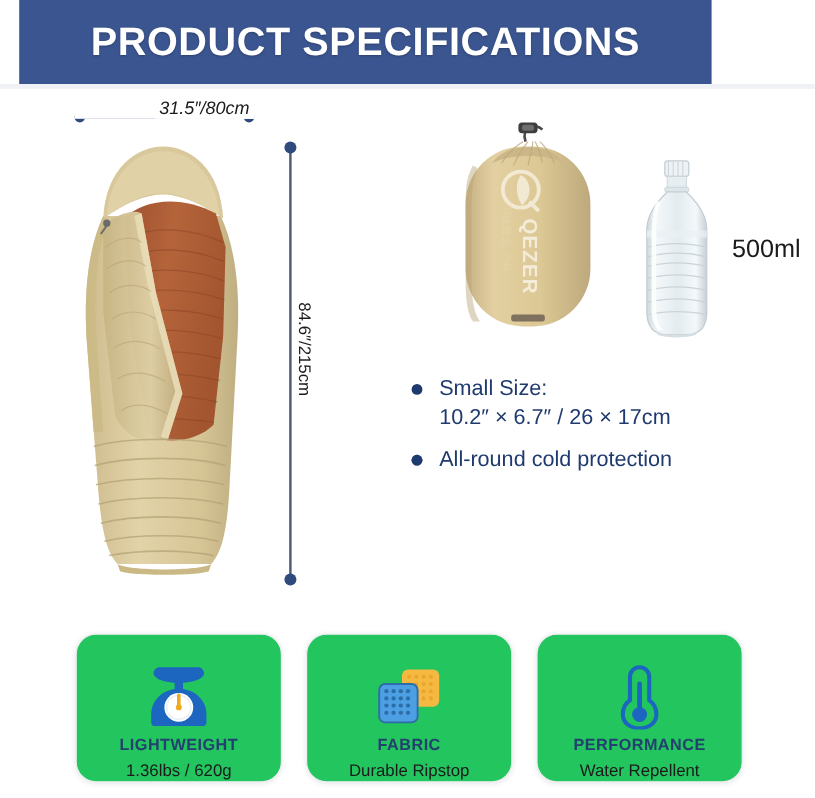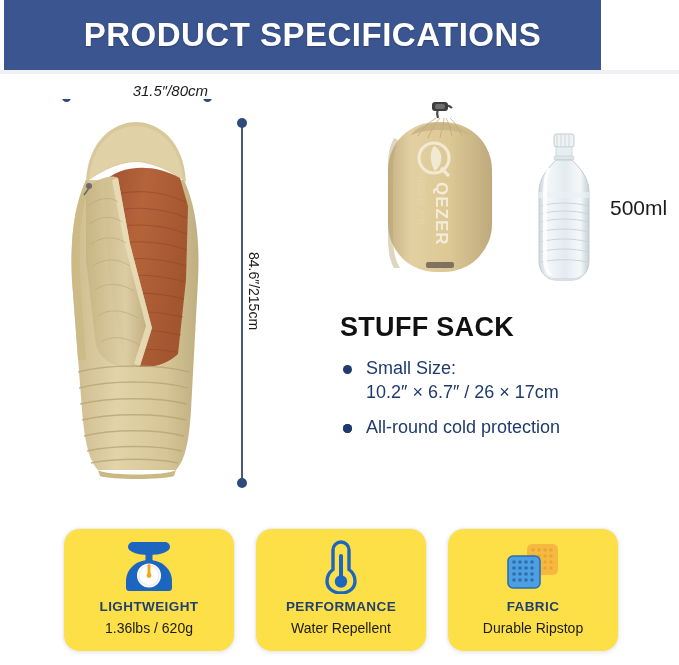--- a/index.html
+++ b/index.html
@@ -6,22 +6,22 @@
   html,body{margin:0;padding:0;}
   body{
     width:679px;height:665px;background:#ffffff;
     font-family:"Liberation Sans","DejaVu Sans",sans-serif;
     overflow:hidden;position:relative;
   }
   .page{position:relative;width:679px;height:665px;}
 
   
   .banner{
-    position:absolute;left:4px;top:0;width:577px;height:70px;
-    background:#3b5590;display:flex;align-items:center;justify-content:center;padding-left:20px;
+    position:absolute;left:16px;top:0;width:577px;height:70px;
+    background:#3b5590;display:flex;align-items:center;justify-content:center;
   }
   .banner-title{
     color:#ffffff;font-size:33px;font-weight:bold;letter-spacing:.5px;
     text-shadow:0 1px 2px rgba(0,0,0,.25);white-space:nowrap;
   }
   .banner-rule{
     position:absolute;left:0;top:70px;width:679px;height:4px;
     background:#f0f1f4;
   }
 
@@ -105,24 +105,24 @@
     background:#1f3a6e;
   }
   .blist li .l2{display:block;}
 
   
   .cards{
     position:absolute;left:63px;top:528px;width:556px;height:124px;
     display:flex;justify-content:space-between;
   }
   .card{
-    width:172px;height:124px;background:#fde047;border:1px solid #eceef1;
+    width:172px;height:124px;background:#22c55e;border:1px solid #eceef1;
     border-radius:17px;box-shadow:0 1px 4px rgba(25,40,70,.10);
     display:flex;flex-direction:column;align-items:center;
-    padding-top:10px;box-sizing:border-box;
+    padding-top:24px;box-sizing:border-box;
   }
   .card-icon{height:56px;display:flex;align-items:center;justify-content:center;}
   .card-title{
     font-size:13.5px;font-weight:bold;color:#24406e;letter-spacing:.4px;
     margin-top:4px;
   }
   .card-sub{font-size:14px;color:#1b1b1b;margin-top:6px;}
 </style>
 </head>
 <body>
@@ -321,21 +321,20 @@
       <path d="M19 36 C16 44 15 52 15 64 L15 126 C15 134 17 140 21 143
                L25 143 C20 139 19 133 19 125 L19 62 C19 50 20 42 23 36 Z" fill="#ffffff" opacity=".85"></path>
 
       <path d="M18 143 C24 149 48 149 54 143 L52 147 C44 150 28 150 20 147 Z" fill="#d5dee3"></path>
     </svg>
 
     <div class="bottle-label">500ml</div>
   </div>
 
   <div class="sack-info">
-    <div class="sack-heading">STUFF SACK</div>
     <ul class="blist">
       <li>
         <span class="dot"></span>
         <span>Small Size:</span>
         <span class="l2">10.2″ × 6.7″ / 26 × 17cm</span>
       </li>
       <li>
         <span class="dot"></span>
       </li>
       <li>
@@ -356,35 +355,20 @@
           <path d="M27 19 C40 19 50 28.5 50 40 L50 47 C50 49 48.6 50 47 50
                    L7 50 C5.4 50 4 49 4 47 L4 40 C4 28.5 14 19 27 19 Z" fill="#1d66c0"></path>
           <circle cx="27" cy="34.5" r="12" fill="#ffffff"></circle>
           <circle cx="27" cy="34.5" r="10" fill="none" stroke="#eceff3" stroke-width="1.4"></circle>
           <path d="M27 34.5 L27 24.5" stroke="#f0a81e" stroke-width="3" stroke-linecap="round"></path>
           <circle cx="27" cy="34.5" r="2.4" fill="#f0a81e"></circle>
         </svg>
       </div>
       <div class="card-title">LIGHTWEIGHT</div>
       <div class="card-sub">1.36lbs / 620g</div>
-    </div>
-
-    <div class="card">
-      <div class="card-icon">
-        <svg width="40" height="54" viewBox="0 0 40 54">
-          <path d="M20 2 C15.6 2 12 5.6 12 10 L12 29.5
-                   C8.3 32.2 6 36.4 6 41.2 C6 48.3 12.2 53 20 53
-                   C27.8 53 34 48.3 34 41.2 C34 36.4 31.7 32.2 28 29.5
-                   L28 10 C28 5.6 24.4 2 20 2 Z" fill="none" stroke="#1d66c0" stroke-width="3.4"></path>
-          <circle cx="20" cy="41.5" r="6.2" fill="#1d66c0"></circle>
-          <rect x="18" y="14" width="4" height="24" rx="2" fill="#1d66c0"></rect>
-        </svg>
-      </div>
-      <div class="card-title">PERFORMANCE</div>
-      <div class="card-sub">Water Repellent</div>
     </div>
 
     <div class="card">
       <div class="card-icon">
         <svg width="56" height="52" viewBox="0 0 56 52">
           <rect x="22" y="3" width="31" height="31" rx="5" fill="#f5b942"></rect>
           <g fill="#e9a62b">
             <circle cx="28" cy="9" r="1.7"></circle>
               <circle cx="34" cy="9" r="1.7"></circle>
             <circle cx="40" cy="9" r="1.7"></circle>
@@ -420,15 +404,30 @@
               <circle cx="15" cy="39" r="1.8"></circle>
             <circle cx="21" cy="39" r="1.8"></circle>
               <circle cx="27" cy="39" r="1.8"></circle>
           </g>
         </svg>
       </div>
       <div class="card-title">FABRIC</div>
       <div class="card-sub">Durable Ripstop</div>
     </div>
 
+    <div class="card">
+      <div class="card-icon">
+        <svg width="40" height="54" viewBox="0 0 40 54">
+          <path d="M20 2 C15.6 2 12 5.6 12 10 L12 29.5
+                   C8.3 32.2 6 36.4 6 41.2 C6 48.3 12.2 53 20 53
+                   C27.8 53 34 48.3 34 41.2 C34 36.4 31.7 32.2 28 29.5
+                   L28 10 C28 5.6 24.4 2 20 2 Z" fill="none" stroke="#1d66c0" stroke-width="3.4"></path>
+          <circle cx="20" cy="41.5" r="6.2" fill="#1d66c0"></circle>
+          <rect x="18" y="14" width="4" height="24" rx="2" fill="#1d66c0"></rect>
+        </svg>
+      </div>
+      <div class="card-title">PERFORMANCE</div>
+      <div class="card-sub">Water Repellent</div>
+    </div>
+
   </div>
 
 </div>
 
 </body></html>

